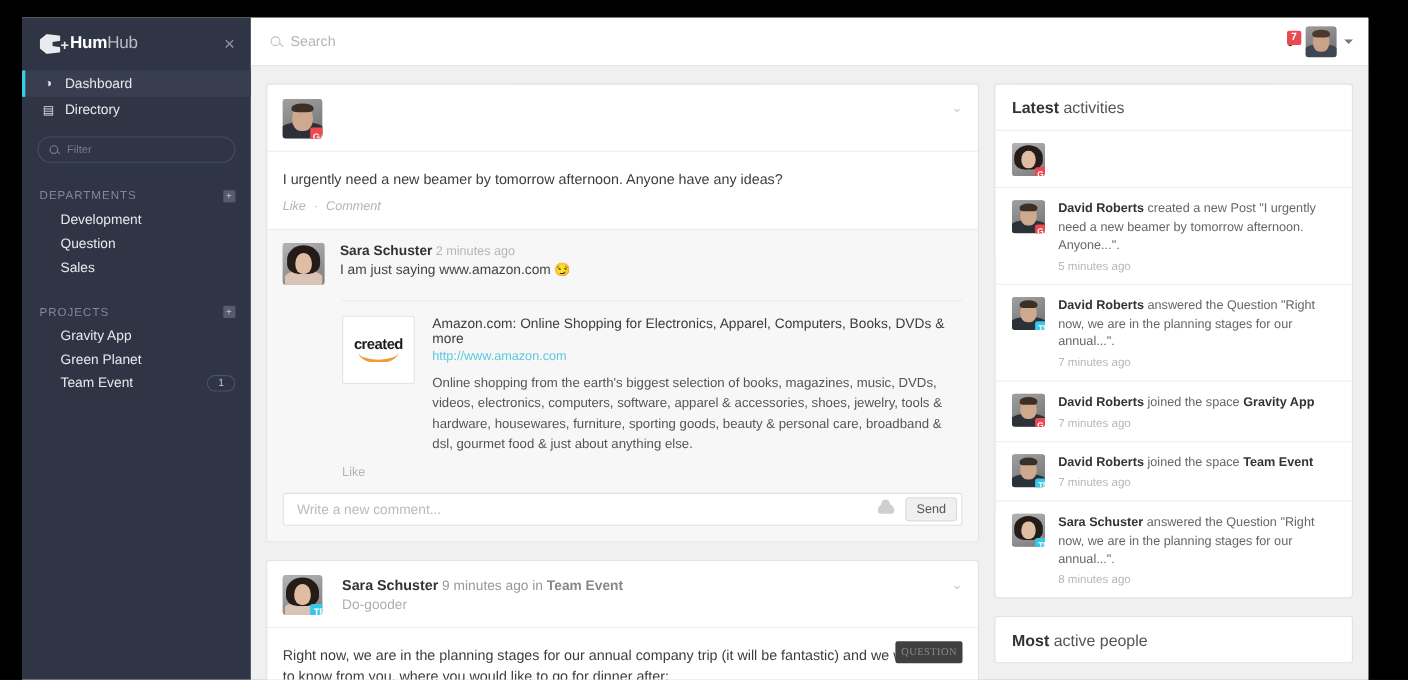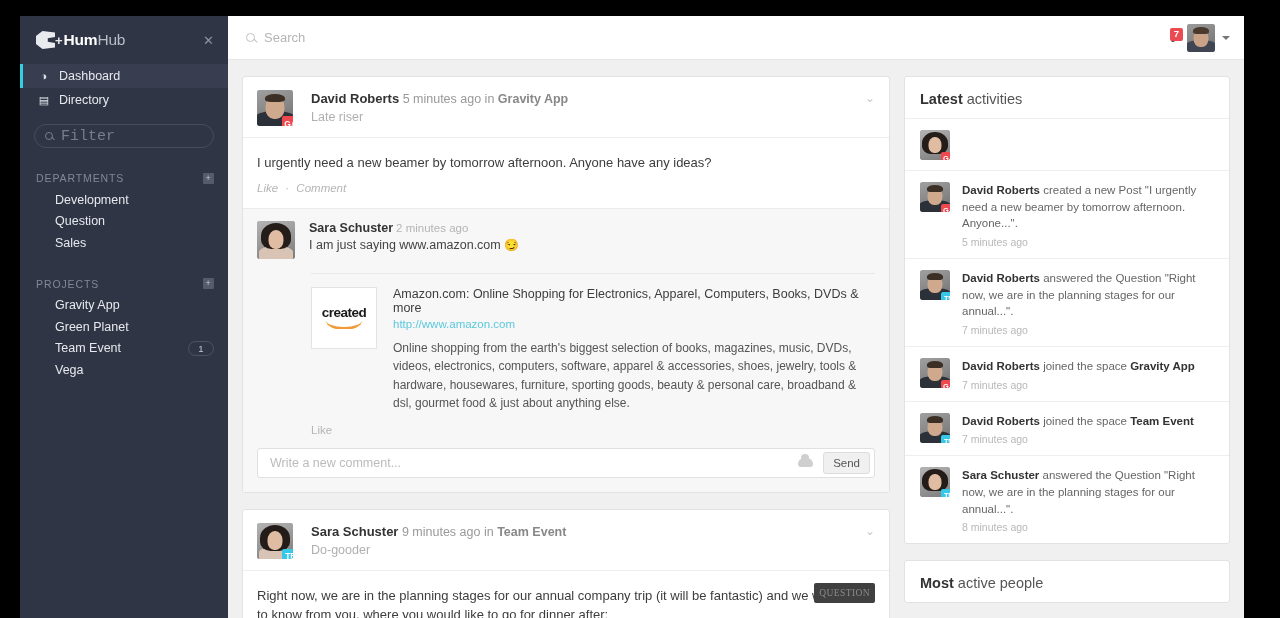--- a/index.html
+++ b/index.html
@@ -59,21 +59,21 @@
   .filter-mag {
     width: 8px; height: 8px; border: 1.3px solid #777d8e; border-radius: 50%;
     position: relative; margin-right: 8px; flex: 0 0 auto;
   }
   .filter-mag::after {
     content: ""; position: absolute; width: 4px; height: 1.3px; background: #777d8e;
     right: -3px; bottom: 0px; transform: rotate(45deg);
   }
   .filter-box input {
     background: transparent; border: 0; outline: 0; color: #9aa0b0;
-    font-size: 15px; font-family: Liberation Mono, monospace; width: 100%;
+    font-size: 10px; font-family: Liberation Sans, sans-serif; width: 100%;
   }
   .filter-box input::placeholder { color: #777d8e; }
 
   .group-head {
     display: flex; align-items: center; justify-content: space-between;
     padding: 0 14px 0 16px; height: 22px; margin-top: 19px;
     font-size: 10.5px; letter-spacing: 0.9px; color: #828899;
   }
   .group-add {
     width: 11px; height: 11px; background: #555b6d; color: #c3c7d2;
@@ -331,24 +331,20 @@
         <span class="space-name">Gravity App</span>
       </div>
       <div class="space-item">
         <span class="space-dot" style="border-color:#42d36a"></span>
         <span class="space-name">Green Planet</span>
       </div>
       <div class="space-item">
         <span class="space-dot" style="border-color:#36c8e8"></span>
         <span class="space-name">Team Event</span>
         <span class="space-badge">1</span>
-      </div>
-      <div class="space-item">
-        <span class="space-dot" style="border-color:#b57ae0"></span>
-        <span class="space-name">Vega</span>
       </div>
     </div>
   </aside>
 
   <div class="main">
 
     <header class="topbar">
       <div class="search-wrap">
         <span class="search-mag"></span>
         <input placeholder="Search" style="">
@@ -376,28 +372,20 @@
 
         <article class="card">
           <div class="post-head">
             <span class="face av" style="width:36px;height:36px">
               <span class="bg" style="background:linear-gradient(160deg,#a0a0a0,#6f6f6f)"></span>
               <span class="body" style="width:40px;height:15px;background:#2c3038"></span>
               <span class="head" style="width:19px;height:23px;top:6px;background:#cfa98d"></span>
               <span class="hair" style="width:20px;height:8px;top:4px;background:#3b2f26"></span>
               <span class="av-badge" style="background:#f0484f">GA</span>
             </span>
-            <div class="ph-meta">
-              <div class="ph-line1">
-                <span class="ph-name">David Roberts</span>
-                <span>5 minutes ago in</span>
-                <span class="ph-space">Gravity App</span>
-              </div>
-              <div class="ph-sub">Late riser</div>
-            </div>
             <span class="post-chev">⌄</span>
           </div>
 
           <div class="post-body">I urgently need a new beamer by tomorrow afternoon. Anyone have any ideas?</div>
 
           <div class="post-actions">
             <a>Like</a>
             <span class="dot-sep">·</span>
             <a>Comment</a>
           </div>

